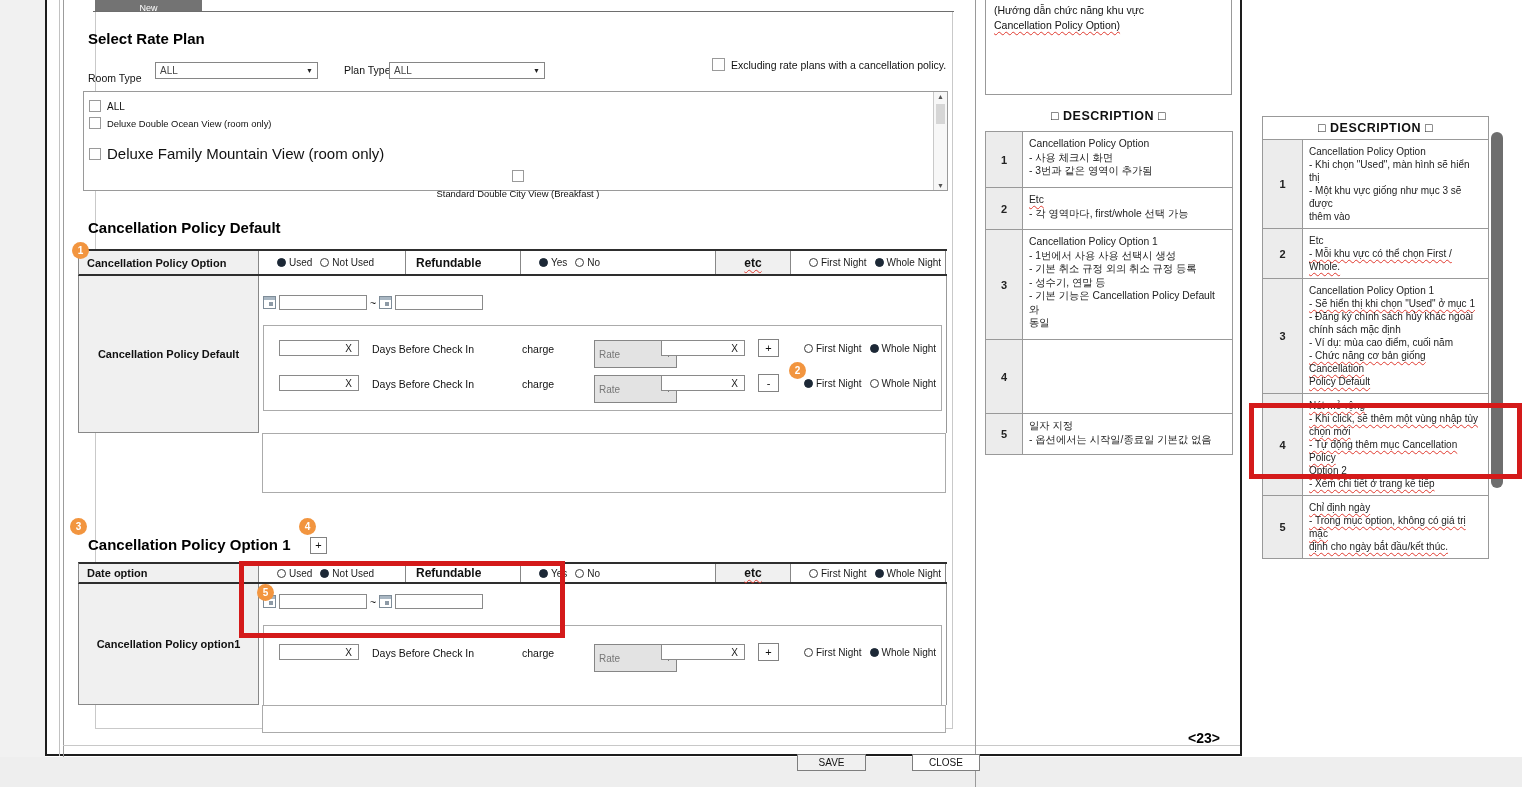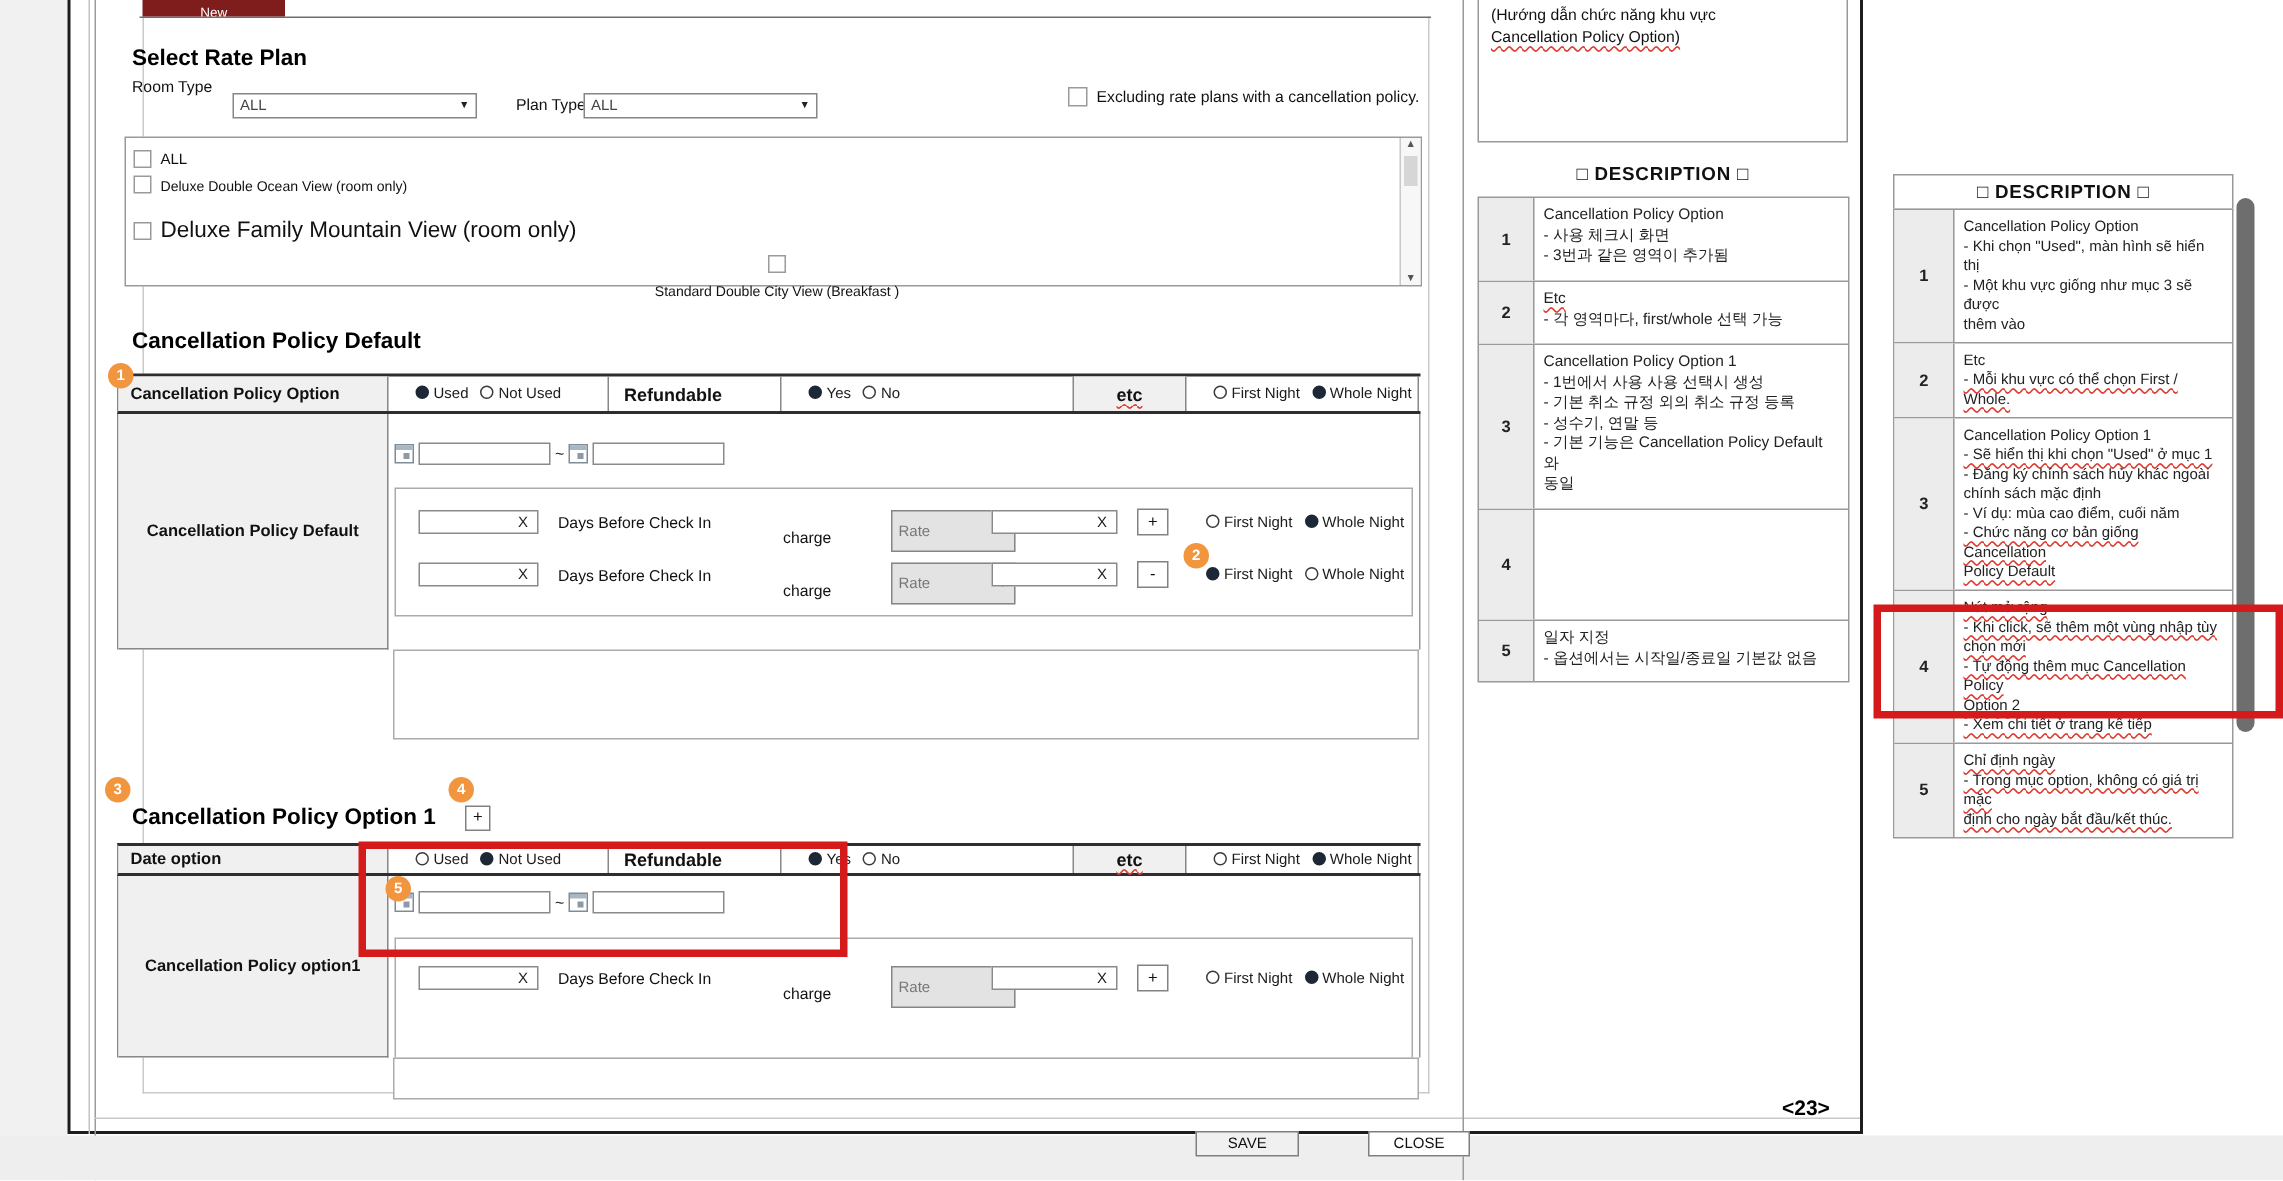--- a/index.html
+++ b/index.html
@@ -9,21 +9,21 @@
   
   .leftstrip{left:0;top:0;width:45px;height:787px;background:#f1f1f1;}
   .bottomstrip{left:0;top:757px;width:1522px;height:30px;background:#eeeeee;}
   .outerbox{left:45px;top:-6px;width:1197px;height:762px;border:2px solid #1d1d1d;background:#fff;box-sizing:border-box;}
   .vline1{left:59px;top:0;width:1px;height:756px;background:#c2c2c2;}
   .vline2{left:63px;top:0;width:1px;height:787px;background:#9c9c9c;}
   .vsep{left:975px;top:0;width:1px;height:787px;background:#9a9a9a;}
   .hline{left:63px;top:745px;width:1177px;height:1px;background:#c8c8c8;}
   .dlg{left:95px;top:11px;width:858px;height:718px;border:1px solid #c9c9c9;border-top:none;background:#fff;box-sizing:border-box;}
   .tabline{left:93px;top:11px;width:861px;height:1px;background:#6e6e6e;}
-  .tab{left:95px;top:0;width:95px;height:11px;background:#7f1d1d;color:#fff;font-size:9px;text-align:center;overflow:hidden;line-height:17px;}
+  .tab{left:95px;top:0;width:107px;height:11px;background:#737373;color:#fff;font-size:9px;text-align:center;overflow:hidden;line-height:17px;}
   
   .sect{font-weight:bold;font-size:15px;color:#000;}
   .lbl{font-size:10.5px;color:#111;}
   .combo{border:1px solid #868686;background:#fff;font-size:10px;color:#444;display:flex;align-items:center;justify-content:space-between;padding:0 4px;box-sizing:border-box;}
   .combo .arr{font-size:7px;color:#222;}
   .combo.gray{background:#e3e3e3;color:#777;}
   .chk{display:inline-block;width:12px;height:12px;border:1px solid #9a9a9a;background:#fff;box-sizing:border-box;}
   .rgroup{font-size:10px;color:#1b1b1b;white-space:nowrap;}
   .ropt{margin-right:8px;text-align:center;}
   .rd{display:inline-block;width:9px;height:9px;border:1px solid #3b3b3b;border-radius:50%;vertical-align:-1px;margin-right:3px;box-sizing:border-box;}
@@ -53,21 +53,21 @@
   .th.plain{padding-left:18px;}
   .w1{width:180px;} .w2{width:147px;} .w3{width:115px;} .w4{width:195px;} .w5{width:75px;} .w6{width:155px;}
   .tbody{position:absolute;display:flex;width:869px;border-left:1px solid #888;box-sizing:border-box;}
   .tlabel{width:180px;background:#f0f0f0;border-right:1px solid #888;border-bottom:1px solid #888;display:flex;align-items:center;justify-content:center;font-weight:bold;font-size:11px;box-sizing:border-box;text-align:center;}
   .tcontent{position:relative;flex:1;border-right:1px solid #999;box-sizing:border-box;}
   .daterow{position:absolute;left:4px;display:flex;align-items:center;gap:3px;}
   .chargebox{position:absolute;left:4px;right:4px;border:1px solid #ababab;background:#fff;}
   .crow{position:absolute;left:0;right:0;height:20px;}
   .c-in1{left:15px;top:0;width:80px;}
   .c-days{left:108px;top:3px;}
-  .c-charge{left:258px;top:13px;}
+  .c-charge{left:258px;top:3px;}
   .c-rate{left:296px;top:0;width:83px;height:28px;margin-left:34px;}
   .c-in2{left:397px;top:0;width:84px;}
   .c-btn{left:494px;top:-1px;width:21px;height:18px;}
   .c-rad{left:540px;top:3px;}
   .emptybox{border:1px solid #ababab;background:#fff;box-sizing:border-box;}
   .plusbtn{left:310px;top:537px;width:17px;height:17px;border:1px solid #828282;background:#fff;font-size:11px;text-align:center;line-height:15px;box-sizing:border-box;}
   
   .fbtn{height:17px;border:1px solid #7e7e7e;font-size:10px;text-align:center;line-height:16px;box-sizing:border-box;z-index:30;}
   
   .notebox{left:985px;top:-40px;width:247px;height:135px;border:1px solid #999;background:#fff;box-sizing:border-box;padding:42px 8px 0 8px;font-size:10.5px;line-height:15px;}
@@ -93,21 +93,21 @@
 
   <div class="abs leftstrip"></div>
   <div class="abs outerbox"></div>
   <div class="abs vline1"></div>
   <div class="abs vline2"></div>
   <div class="abs dlg"></div>
   <div class="abs tabline"></div>
   <div class="abs tab">New</div>
 
   <div class="abs sect" style="left:88px;top:30px;">Select Rate Plan</div>
-  <div class="abs lbl" style="left:88px;top:52px;">Room Type</div>
+  <div class="abs lbl" style="left:88px;top:72px;">Room Type</div>
   <div class="abs combo" style="left:155px;top:62px;width:163px;height:17px;">
     <span>ALL</span>
       <span class="arr">▼</span>
   </div>
   <div class="abs lbl" style="left:344px;top:64px;">Plan Type</div>
   <div class="abs combo" style="left:389px;top:62px;width:156px;height:17px;">
     <span>ALL</span>
       <span class="arr">▼</span>
   </div>
   <span class="abs chk" style="left:712px;top:58px;width:13px;height:13px;"></span>

